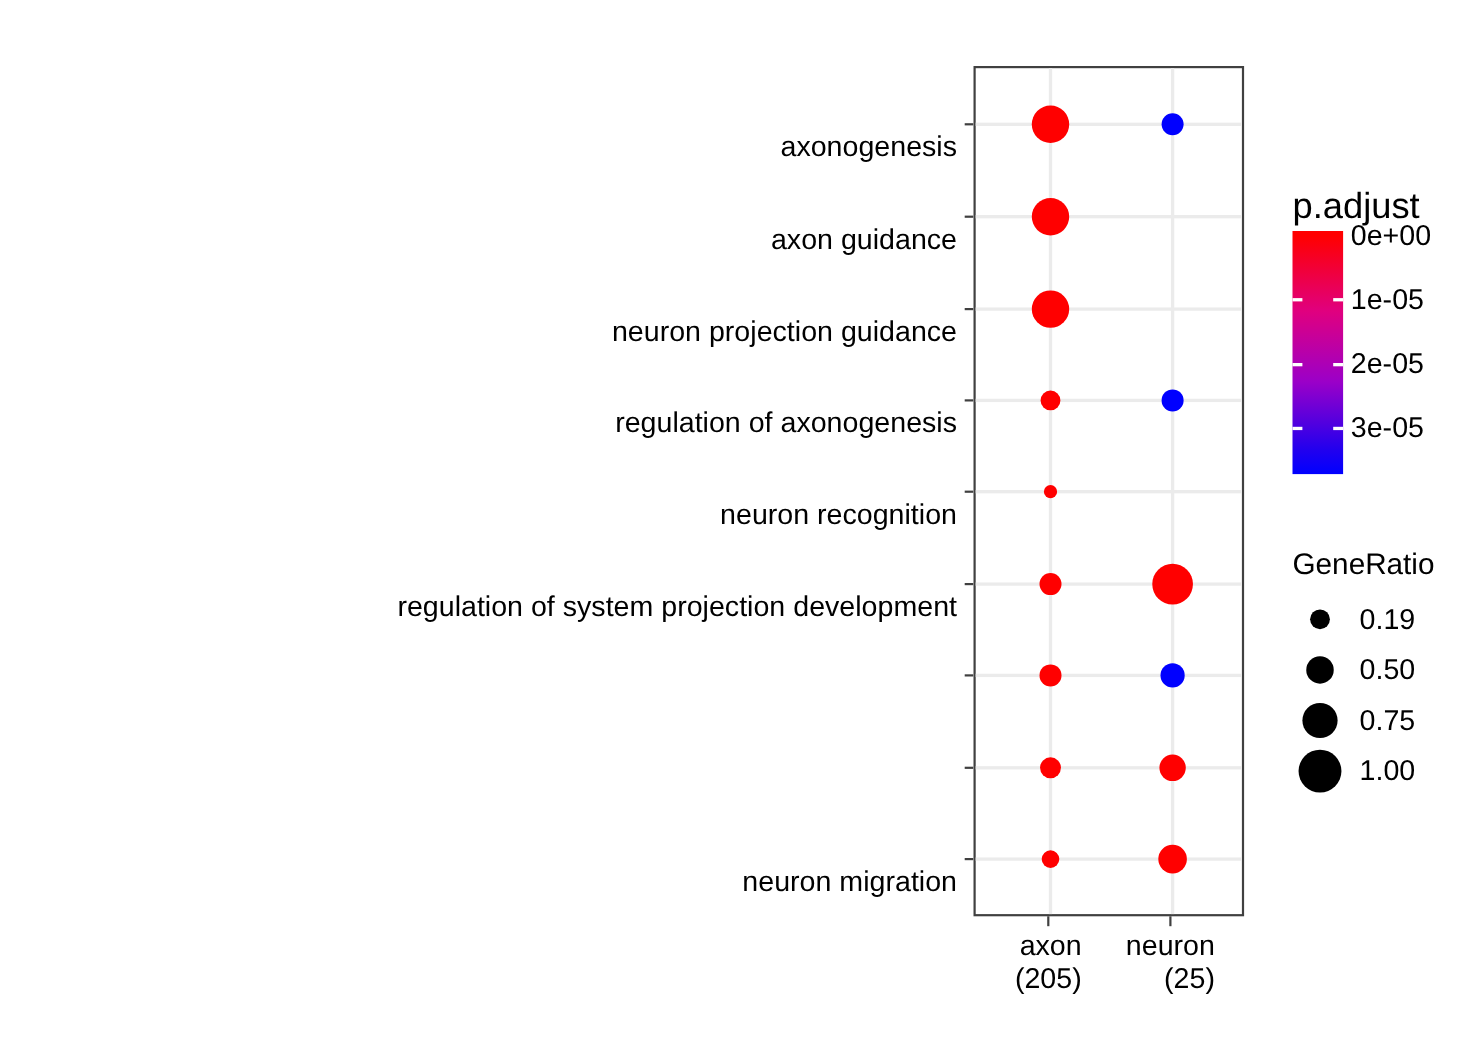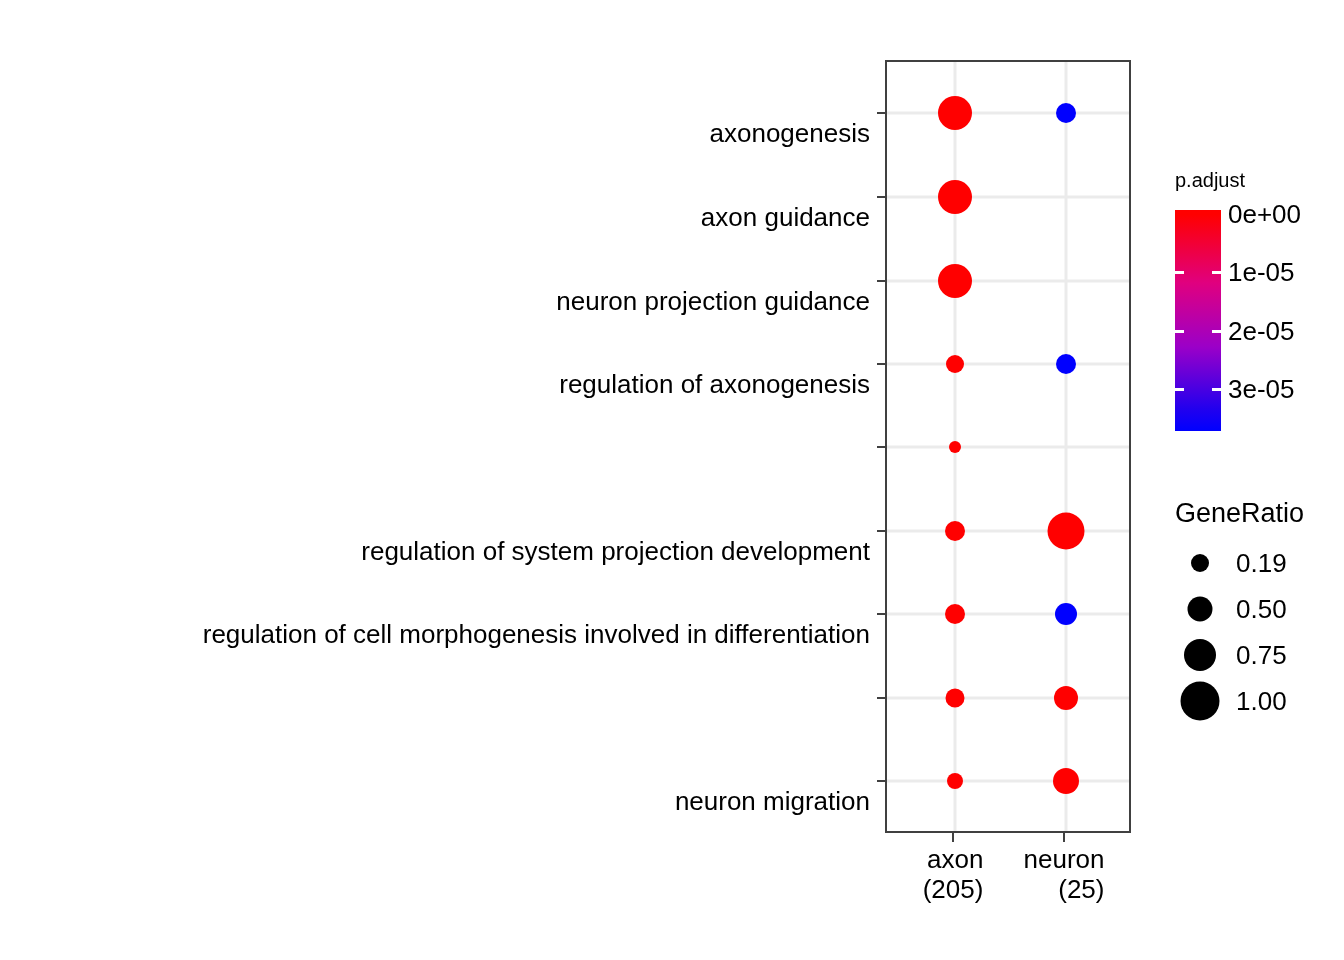--- a/index.html
+++ b/index.html
@@ -104,21 +104,21 @@
     position: absolute;
     left: 1160px;
     top: 0;
     width: 184px;
     height: 960px;
   }
   #padjust-title {
     position: absolute;
     left: 15px;
     top: 170px;
-    font-size: 20px;
+    font-size: 33px;
     line-height: 1;
   }
   #colorbar {
     position: absolute;
     left: 15px;
     top: 210px;
     width: 46px;
     height: 221px;
     background: linear-gradient(to bottom, #ff0000 0%, #ff0000 2%, #e0007f 33%, #9b00c8 62%, #2200ee 90%, #0000ff 100%);
   }
@@ -162,22 +162,22 @@
 </head>
 <body>
 
 <div id="plot-root">
 
   <div id="ylabels-col">
     <div class="ylabel" style="top:113px">axonogenesis</div>
     <div class="ylabel" style="top:197px">axon guidance</div>
     <div class="ylabel" style="top:364px">regulation of axonogenesis</div>
     <div class="ylabel" style="top:281px">neuron projection guidance</div>
+    <div class="ylabel" style="top:447px">neuron recognition</div>
     <div class="ylabel" style="top:531px">regulation of system projection development</div>
-    <div class="ylabel" style="top:614px">regulation of cell morphogenesis involved in differentiation</div>
     <div class="ylabel" style="top:781px">neuron migration</div>
   </div>
 
   <div class="ytick" style="top:113px"></div>
   <div class="ytick" style="top:197px"></div>
   <div class="ytick" style="top:281px"></div>
   <div class="ytick" style="top:364px"></div>
   <div class="ytick" style="top:447px"></div>
   <div class="ytick" style="top:531px"></div>
   <div class="ytick" style="top:614px"></div>

